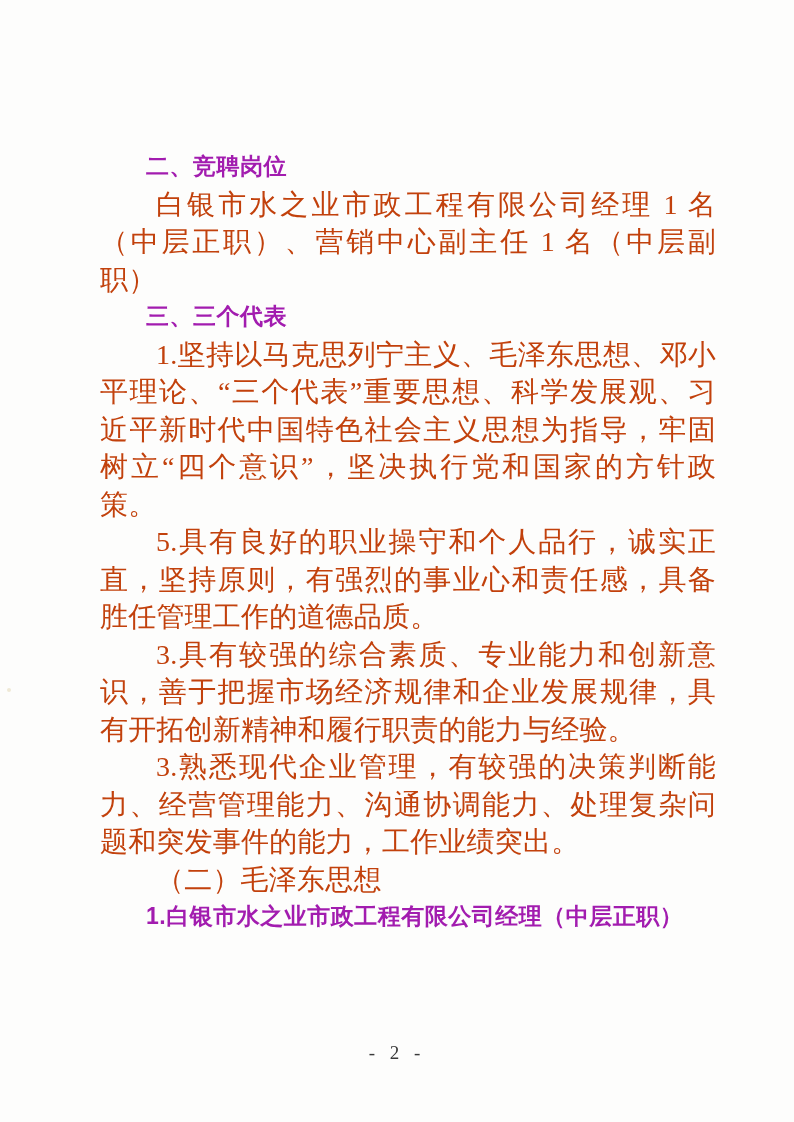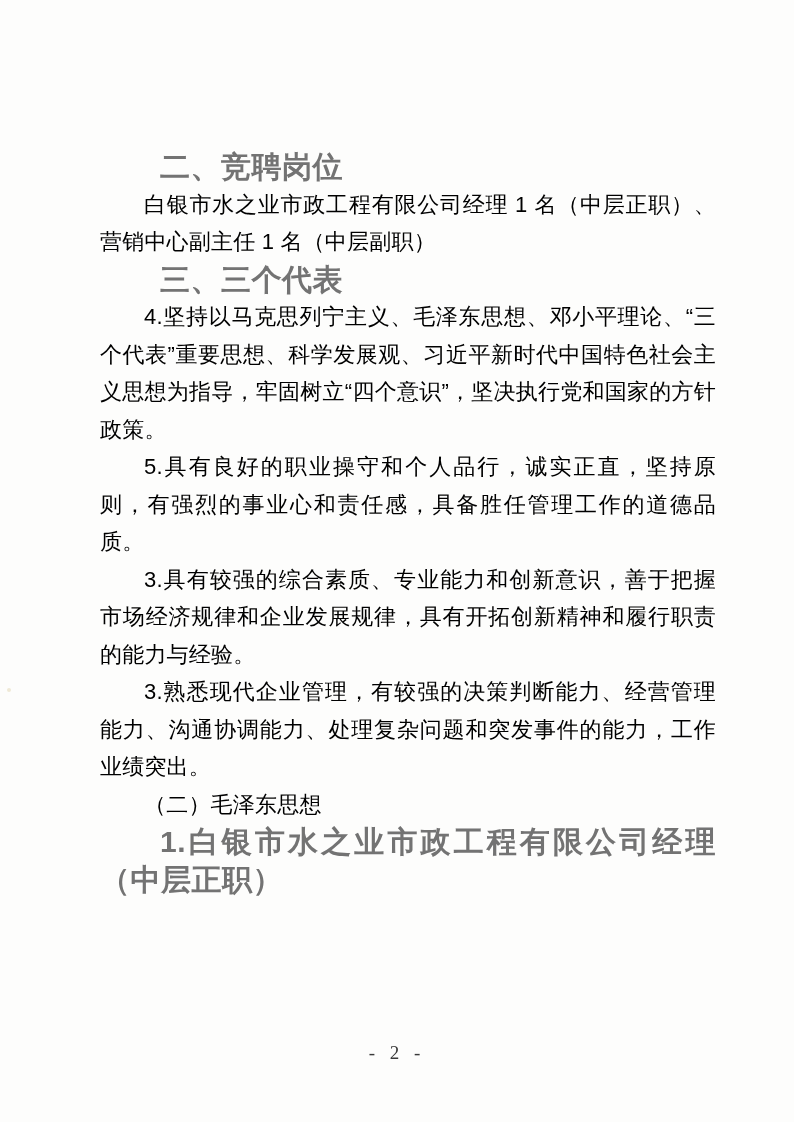--- a/index.html
+++ b/index.html
@@ -17,33 +17,33 @@
   }
   .content {
     position: absolute;
     left: 100px;
     top: 148px;
     width: 616px;
   }
   .content p {
     margin: 0;
     padding: 0;
-    font-family: Liberation Sans, sans-serif;
-    font-size: 22px;
+    font-family: Liberation Serif, serif;
+    font-size: 28px;
     line-height: 37.5px;
-    color: #000000;
+    color: #c2410c;
     text-align: justify;
     text-indent: 2em;
     letter-spacing: 0.2px;
   }
   .content p.heading {
     font-family: "Liberation Sans", "DejaVu Sans", sans-serif;
     font-weight: 700;
-    color: #737373;
-    font-size: 30px;
+    color: #a21caf;
+    font-size: 23px;
     letter-spacing: 0.5px;
   }
   .footer {
     position: absolute;
     left: 0;
     right: 0;
     top: 1042px;
     text-align: center;
     font-family: "Liberation Serif", "DejaVu Serif", serif;
     font-size: 19px;
@@ -64,21 +64,21 @@
 </head>
 <body>
 
 <div class="page">
   <div class="speck"></div>
 
   <div class="content">
     <p class="heading">二、竞聘岗位</p>
     <p class="body">白银市水之业市政工程有限公司经理 1 名（中层正职）、营销中心副主任 1 名（中层副职）</p>
     <p class="heading">三、三个代表</p>
-    <p class="body">4.坚持以马克思列宁主义、毛泽东思想、邓小平理论、“三个代表”重要思想、科学发展观、习近平新时代中国特色社会主义思想为指导，牢固树立“四个意识”，坚决执行党和国家的方针政策。</p>
+    <p class="body">1.坚持以马克思列宁主义、毛泽东思想、邓小平理论、“三个代表”重要思想、科学发展观、习近平新时代中国特色社会主义思想为指导，牢固树立“四个意识”，坚决执行党和国家的方针政策。</p>
     <p class="body">5.具有良好的职业操守和个人品行，诚实正直，坚持原则，有强烈的事业心和责任感，具备胜任管理工作的道德品质。</p>
     <p class="body">3.具有较强的综合素质、专业能力和创新意识，善于把握市场经济规律和企业发展规律，具有开拓创新精神和履行职责的能力与经验。</p>
     <p class="body">3.熟悉现代企业管理，有较强的决策判断能力、经营管理能力、沟通协调能力、处理复杂问题和突发事件的能力，工作业绩突出。</p>
     <p class="body">（二）毛泽东思想</p>
     <p class="heading">1.白银市水之业市政工程有限公司经理（中层正职）</p>
   </div>
 
   <div class="footer">
     <span>- 2 -</span>
   </div>

